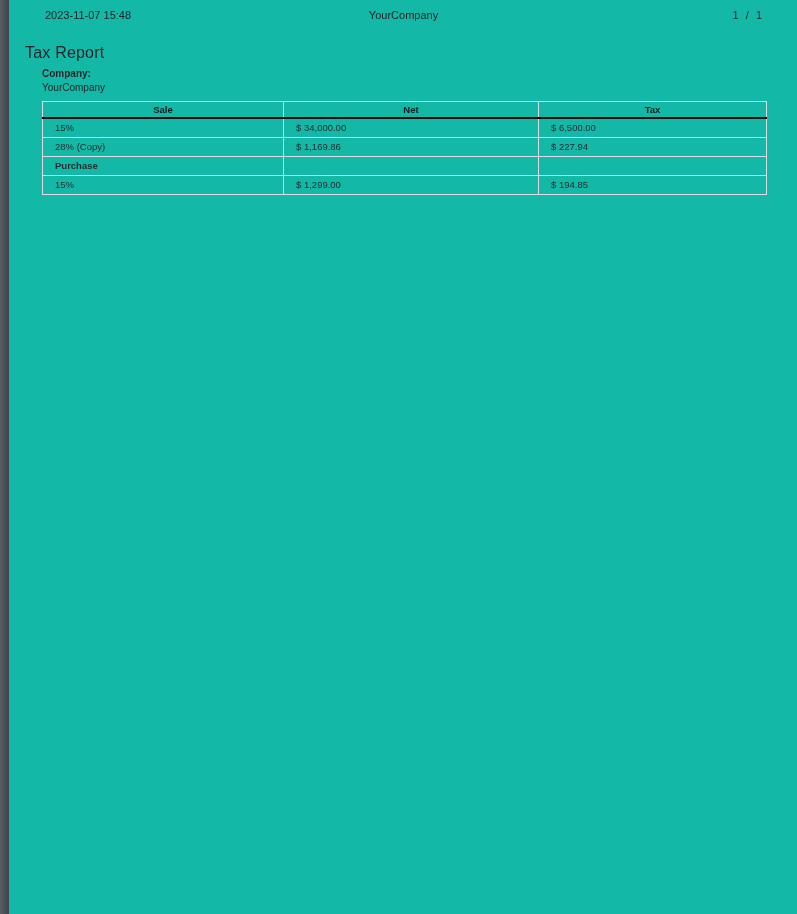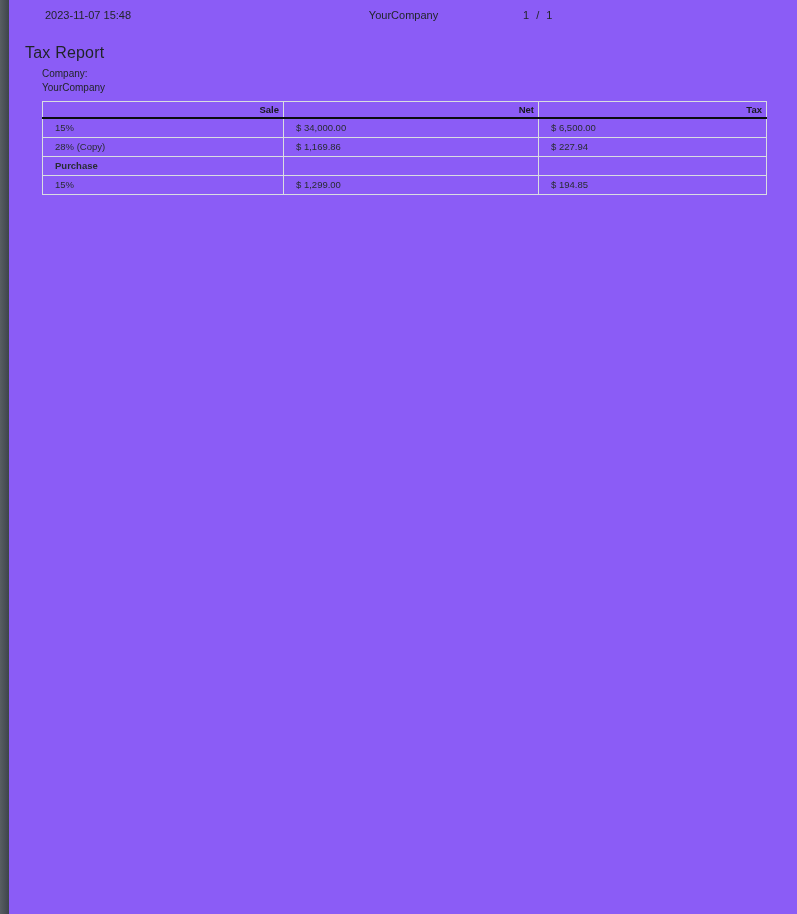--- a/index.html
+++ b/index.html
@@ -12,55 +12,55 @@
     position: relative;
     overflow: hidden;
   }
   .viewer-left-edge {
     position: absolute; left: 0; top: 0;
     width: 9px; height: 914px;
     background: linear-gradient(to right, #585e63, #3e444a);
   }
   .page {
     position: absolute; left: 9px; top: 0; right: 0; bottom: 0;
-    background: #8b5cf6;
+    background: #14b8a6;
   }
   .report-header {
     display: flex; align-items: flex-start;
     padding: 9px 35px 0 36px;
     font-size: 11px; line-height: 13px;
   }
   .report-header .hl { flex: 1; text-align: left; }
   .report-header .hc { flex: 1; text-align: center; }
-  .report-header .hr { flex: 1; text-align: left; word-spacing: 4px; }
+  .report-header .hr { flex: 1; text-align: right; word-spacing: 4px; }
   .report-title {
     margin: 21px 0 0 16px;
     font-size: 16px; line-height: 19px;
     font-weight: 500;
     letter-spacing: 0.2px;
     color: #1f2327;
   }
   .meta {
     display: flex;
     margin: 5px 0 0 33px;
     font-size: 10px; line-height: 14px;
   }
   .meta .meta-left { width: 180px; }
-  .meta .label-bold { font-weight: normal; }
+  .meta .label-bold { font-weight: bold; }
   .meta .date-line { font-weight: bold; }
   .meta .date-line .val { margin-left: 3px; }
   .tax-table {
     border-collapse: collapse;
     margin: 6px 0 0 33px;
     width: 724px;
     table-layout: fixed;
     font-size: 9.5px;
   }
   .tax-table th {
-    text-align: right;
+    text-align: center;
     font-weight: bold;
     padding: 2px 4px 1px 4px;
     border: 1px solid #d9dde1;
     border-bottom: 2.4px solid #0a0d10;
     color: #16191d;
     height: 16px;
   }
   .tax-table td {
     padding: 3px 4px 4px 12px;
     border: 1px solid #d9dde1;

